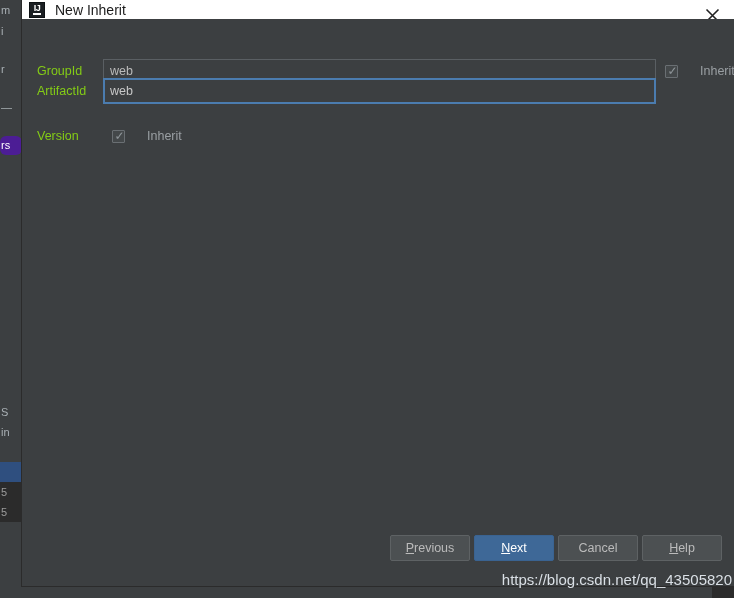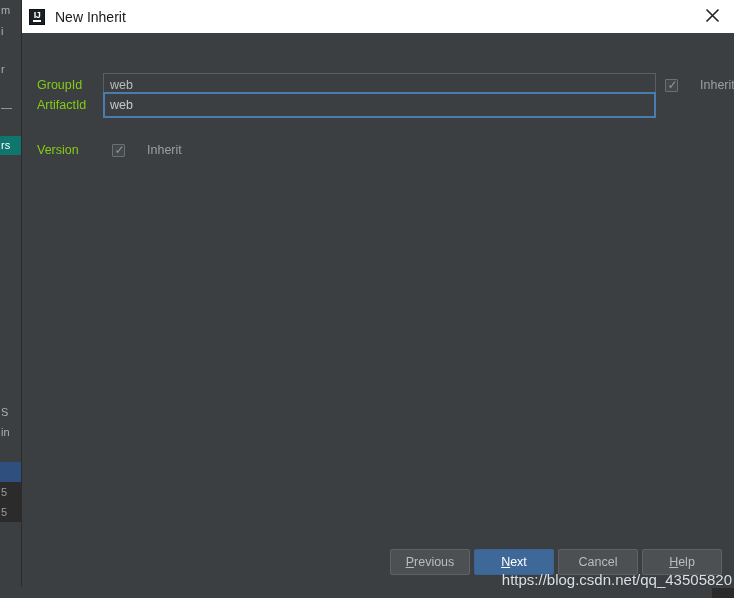--- a/index.html
+++ b/index.html
@@ -28,21 +28,21 @@
     overflow: hidden; white-space: nowrap;
   }
   .ide-left-tree {
     position: absolute; left: 0; top: 22px; width: 22px; height: 380px;
     background: #3c3f41; overflow: hidden;
   }
   .ide-left-tree .tl {
     color: #a9b0b5; font-size: 11px; height: 19px; line-height: 19px;
     white-space: nowrap; overflow: hidden; padding-left: 1px;
   }
-  .ide-left-tree .tl.sel { background: #0f766e; color: #ffffff; }
+  .ide-left-tree .tl.sel { background: #4c1d95; color: #ffffff; border-radius: 6px; }
   .ide-left-lower {
     position: absolute; left: 0; top: 402px; width: 22px; height: 196px;
     background: #3c3f41; overflow: hidden;
   }
   .ide-left-lower .ll {
     color: #a9b0b5; font-size: 11px; height: 20px; line-height: 20px;
     white-space: nowrap; overflow: hidden; padding-left: 1px;
   }
   .ide-left-lower .ll.hl { background: #2f4f7f; color: #d8dde0; }
   .ide-left-lower .ll.num { background: #2b2b2b; color: #9b9b9b; }
@@ -66,21 +66,21 @@
 
   
   #dialog {
     position: absolute;
     left: 22px; top: 0; width: 712px; height: 586px;
     background: #3c3f41;
     box-shadow: 0 0 0 1px #2b2b2b;
   }
   #titlebar {
     position: relative;
-    height: 33px; background: #ffffff;
+    height: 19px; background: #ffffff;
     display: flex; align-items: center;
     padding-left: 7px;
   }
   .ij-logo {
     width: 16px; height: 16px; flex: 0 0 16px;
     background: #1b1f23;
     border: 1px solid #0d1114;
     position: relative;
     display: inline-block;
   }

